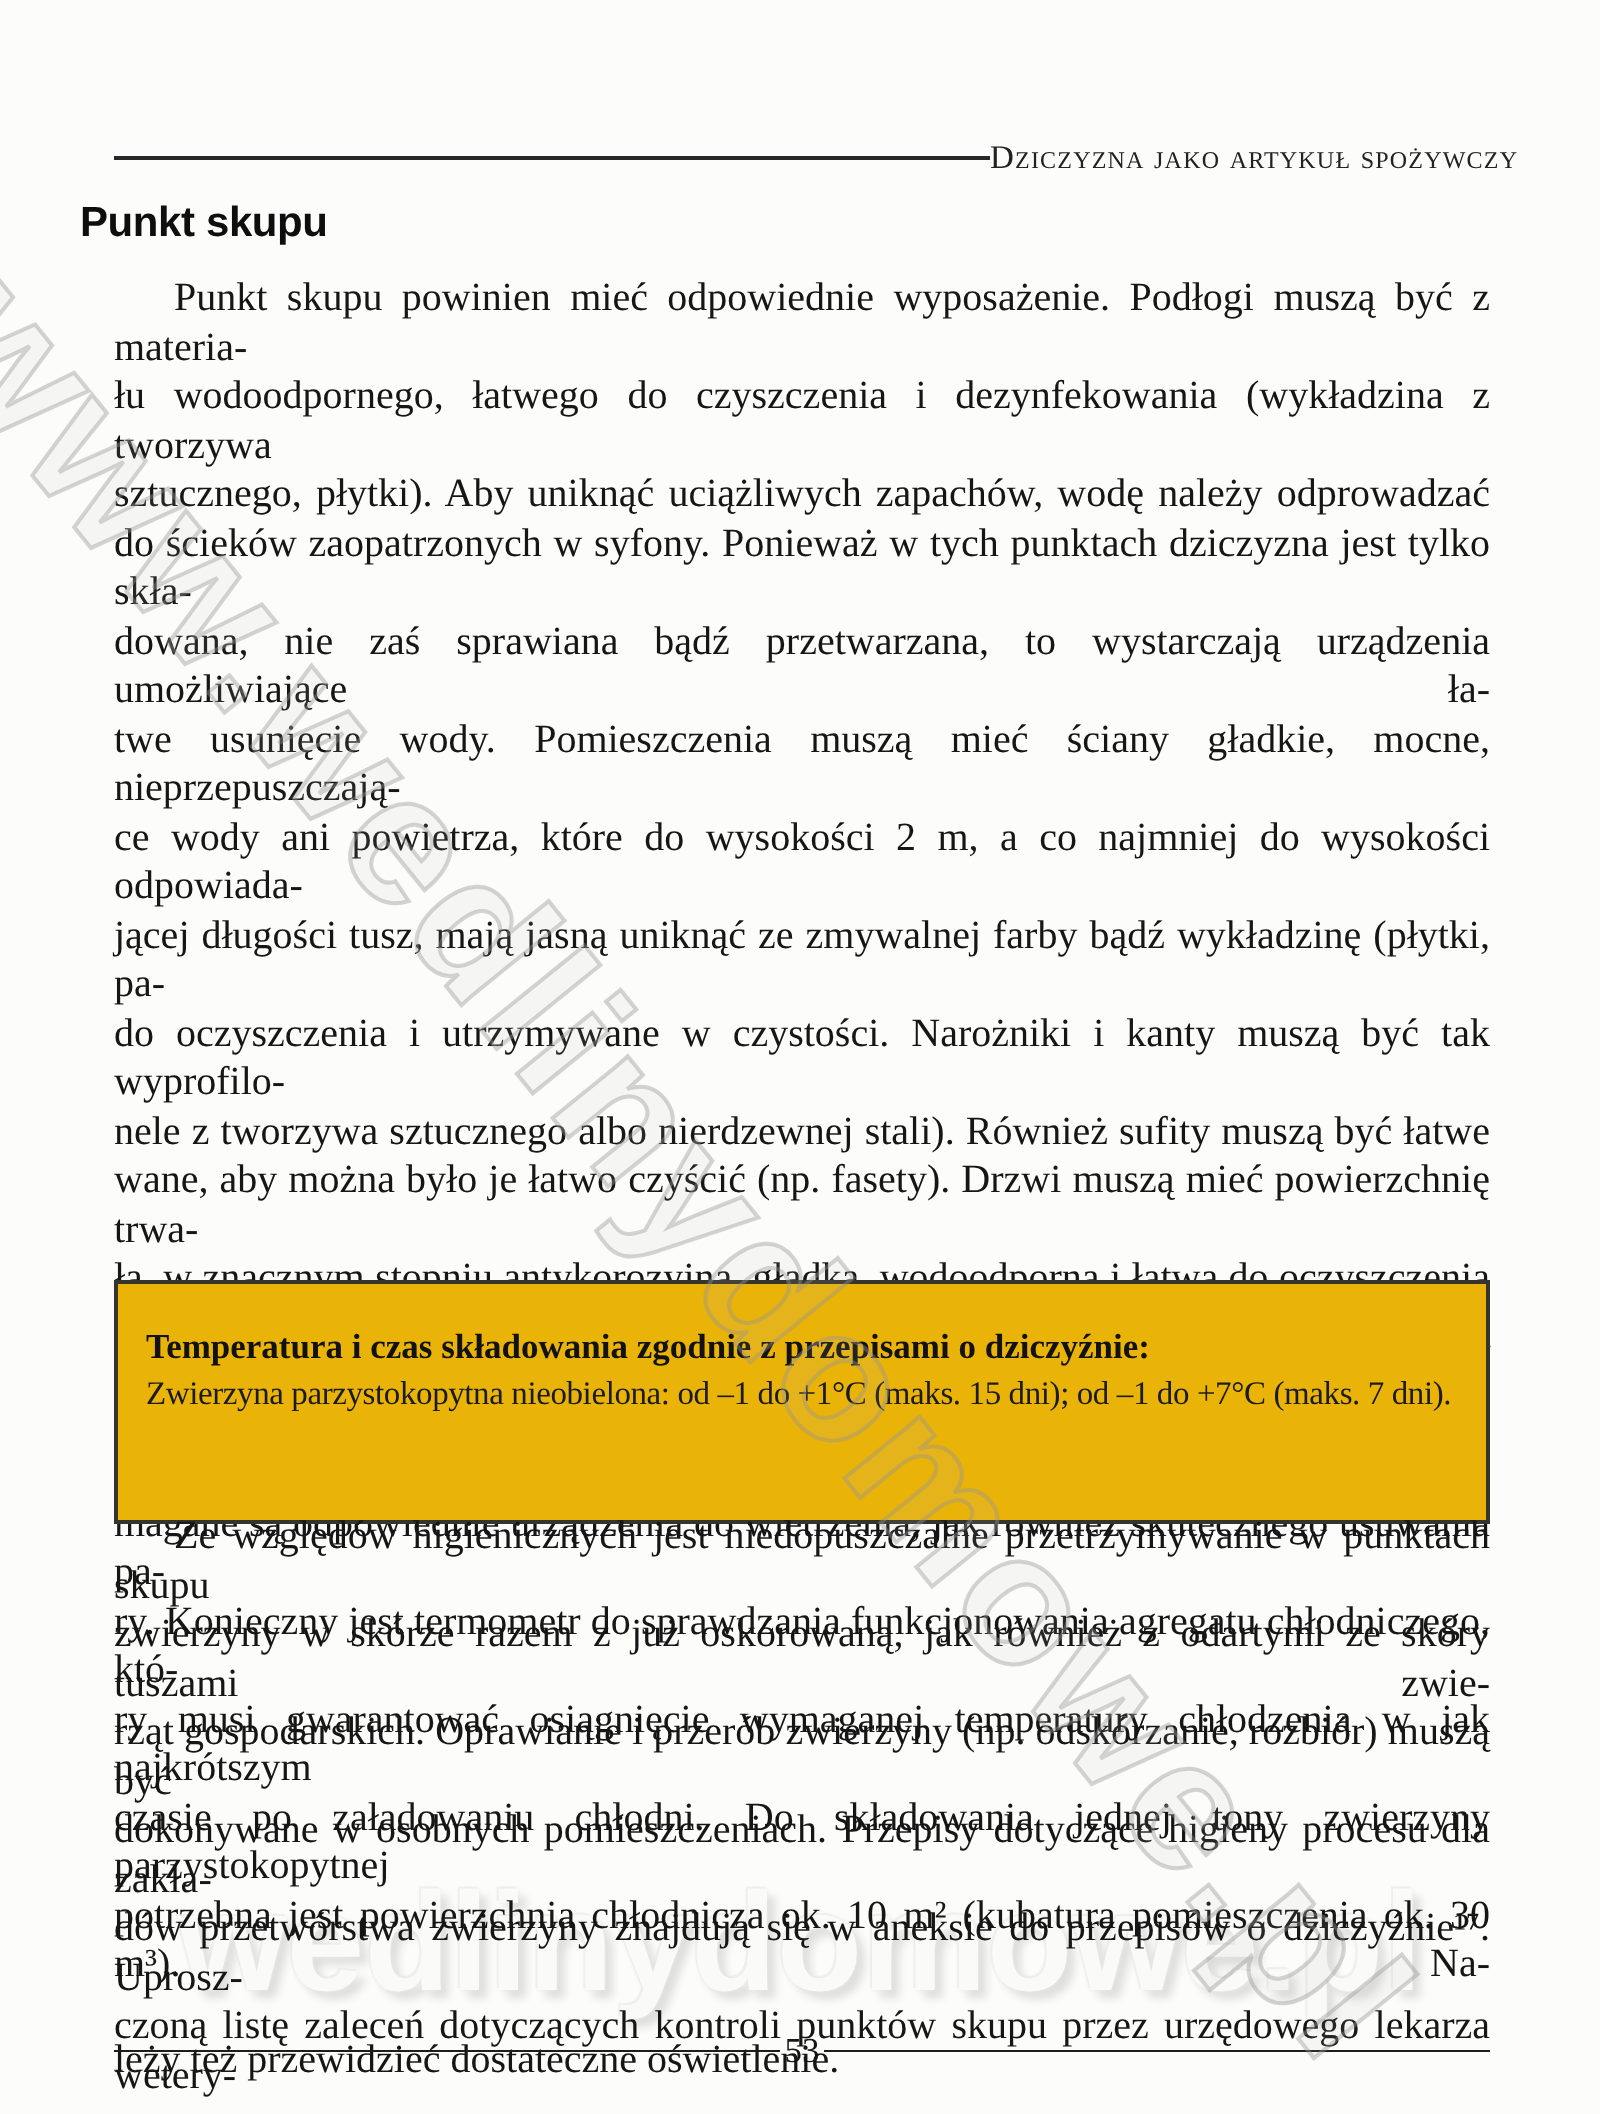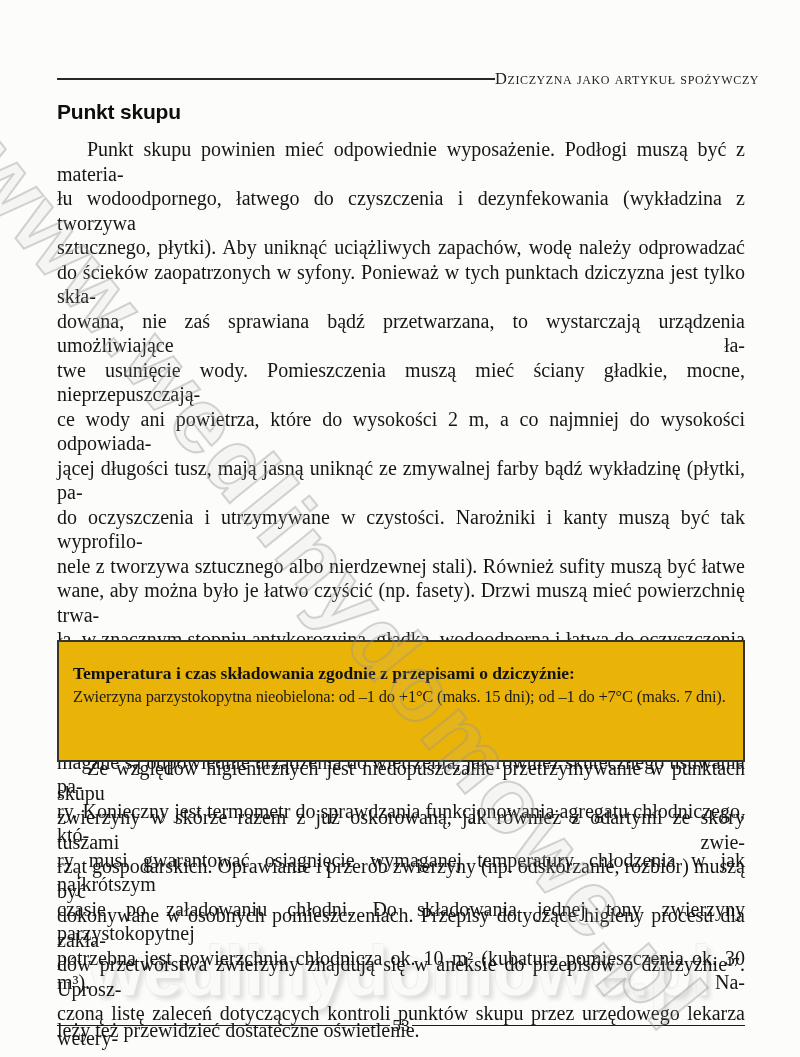--- a/index.html
+++ b/index.html
@@ -12,21 +12,21 @@
   
   .header { position:absolute; left:57px; top:56px; width:688px; display:flex; align-items:center;margin-top:13px; }
   .header-rule { width:438px; height:2px; background:#28282a; flex:0 0 auto; }
   .header-title {
     flex:1 1 auto; text-align:right; white-space:nowrap;
     font-variant:small-caps; font-size:16.5px; letter-spacing:0.6px; color:#222;
   }
 
   
   .section-heading {
-    position:absolute; left:57px; top:100px;
+    position:absolute; left:40px; top:100px;
     font-family:"Liberation Sans", sans-serif; font-weight:700;
     font-size:21px; letter-spacing:-0.2px; color:#0e0e0e;
   }
 
   
   .para { position:absolute; left:57px; width:688px; font-size:20px; line-height:24.5px; color:#161616; }
   .para .line { text-align:justify; text-align-last:justify; white-space:normal; }
   .para .line.indent { text-indent:30px; }
   .para .line.last { text-align:justify; text-align-last:left;margin-top:23px; }
   #para1 { top:137px; }

